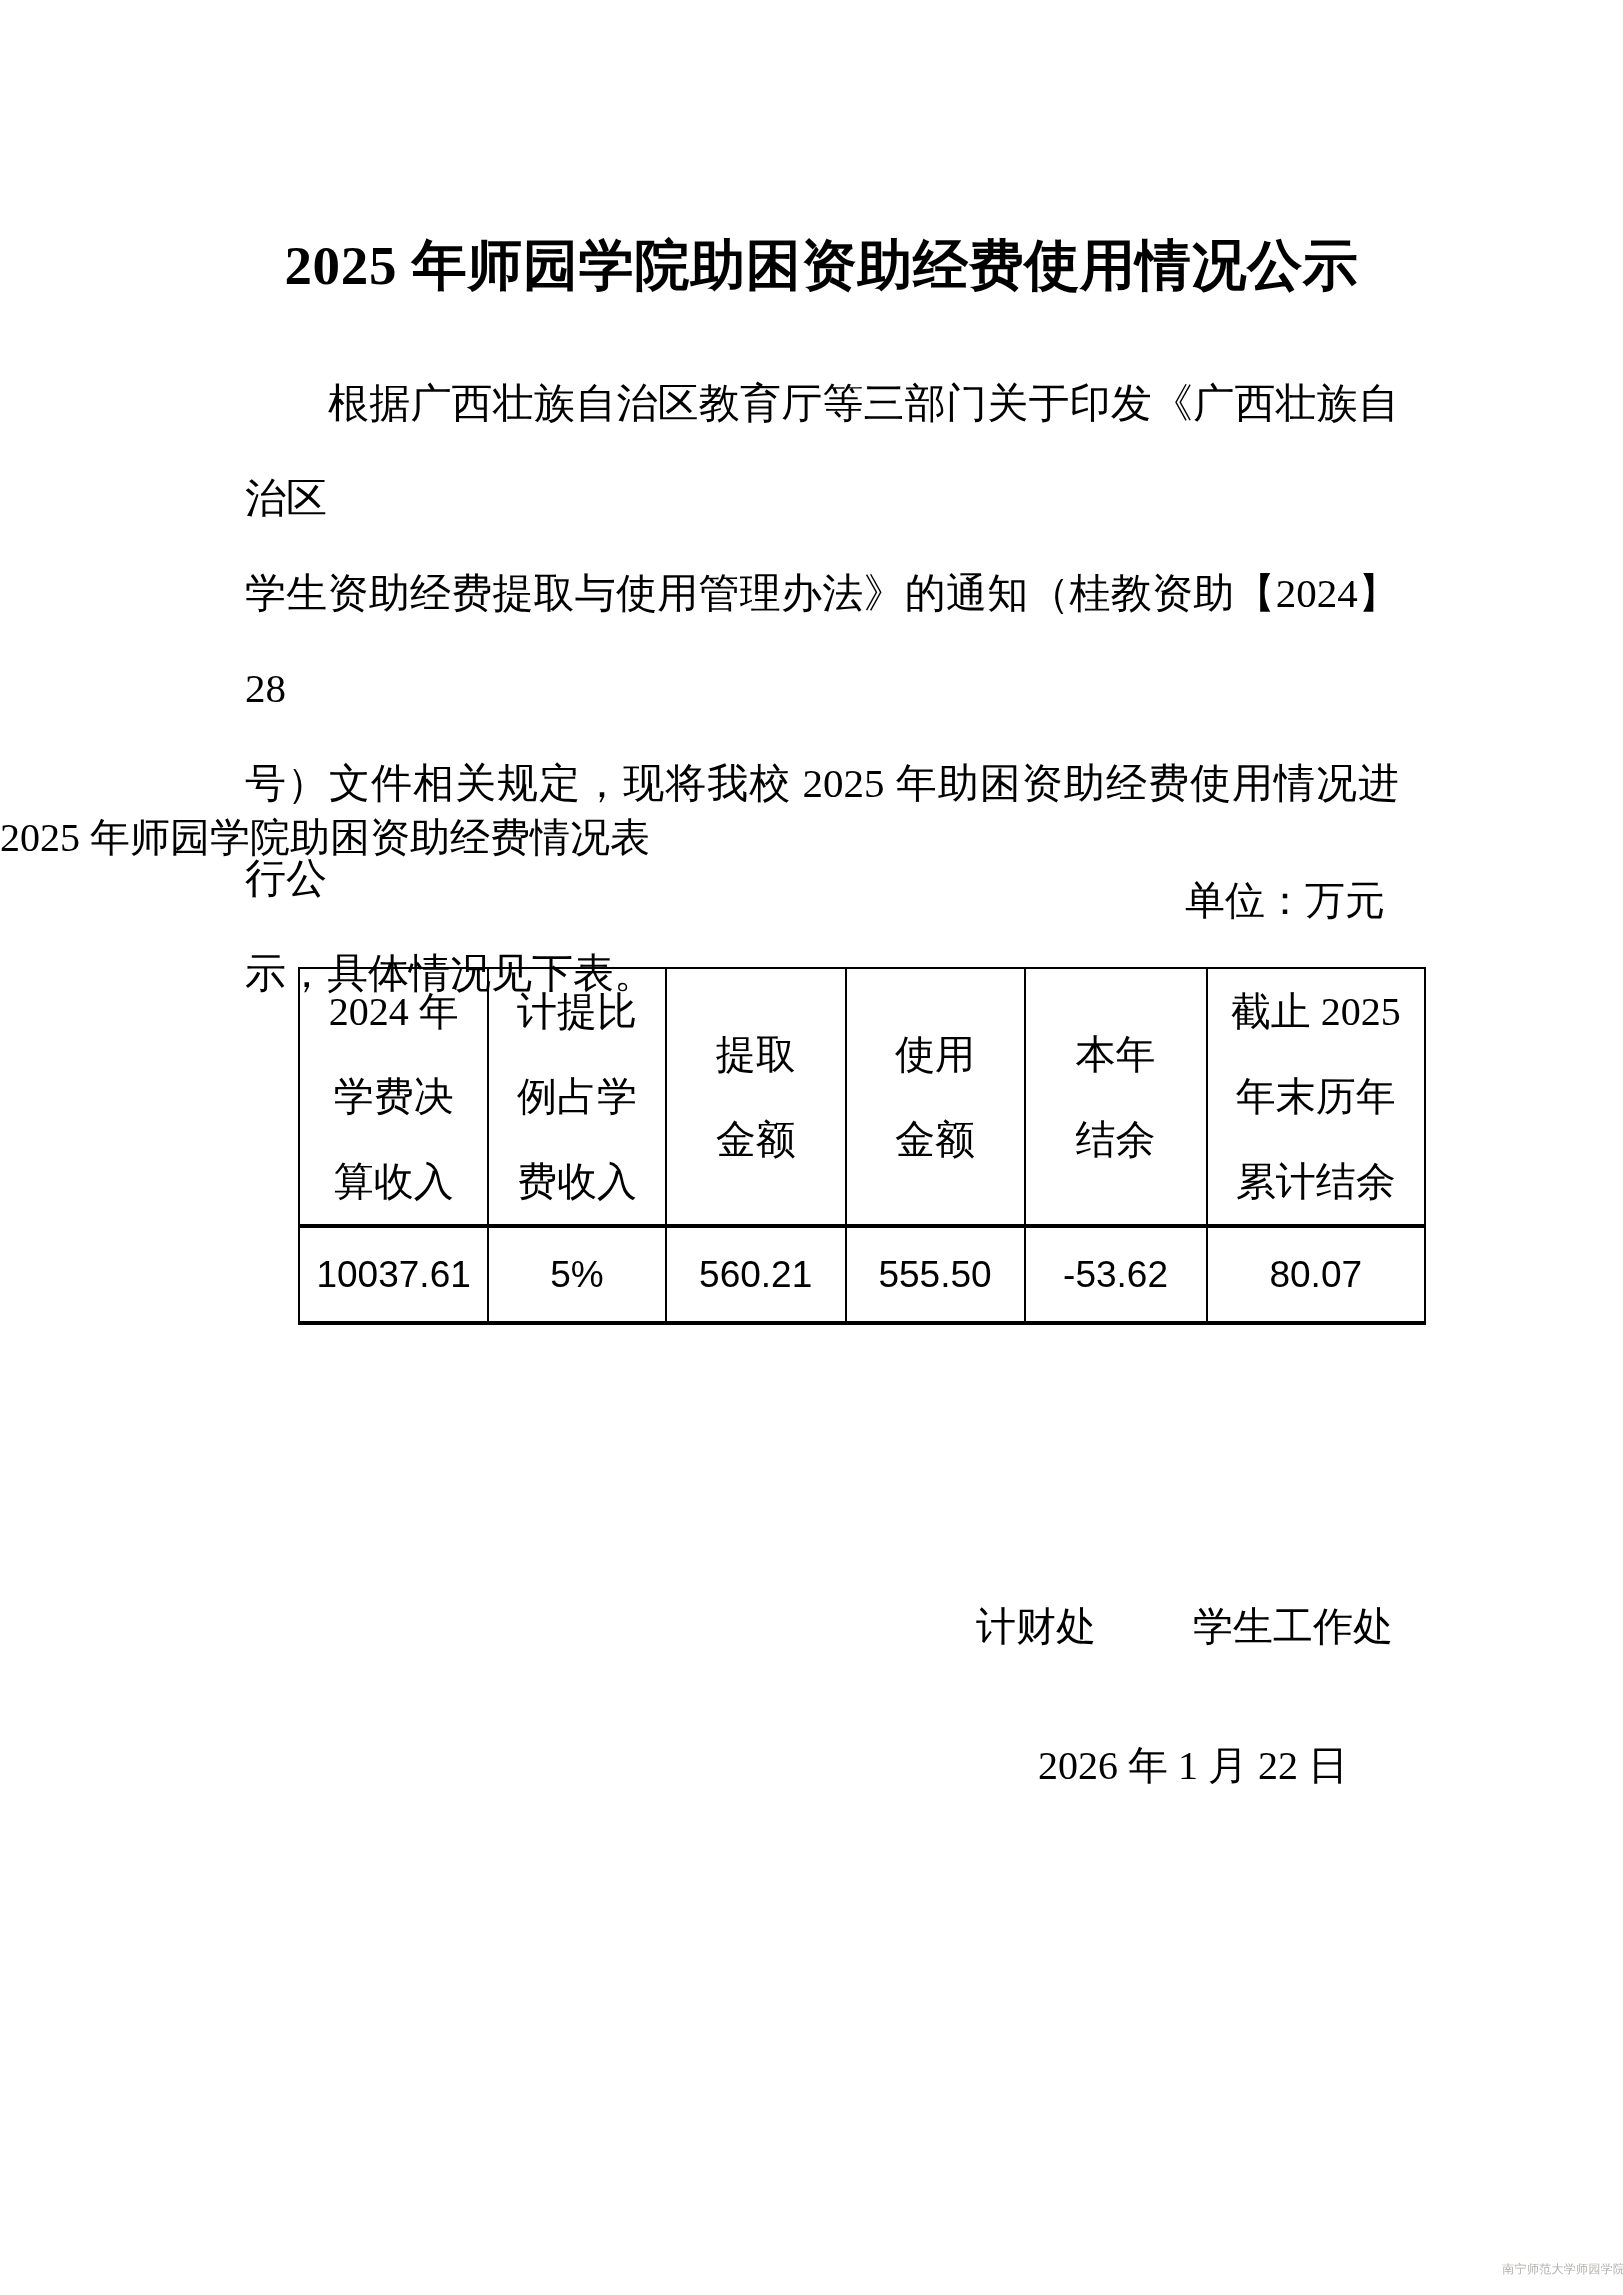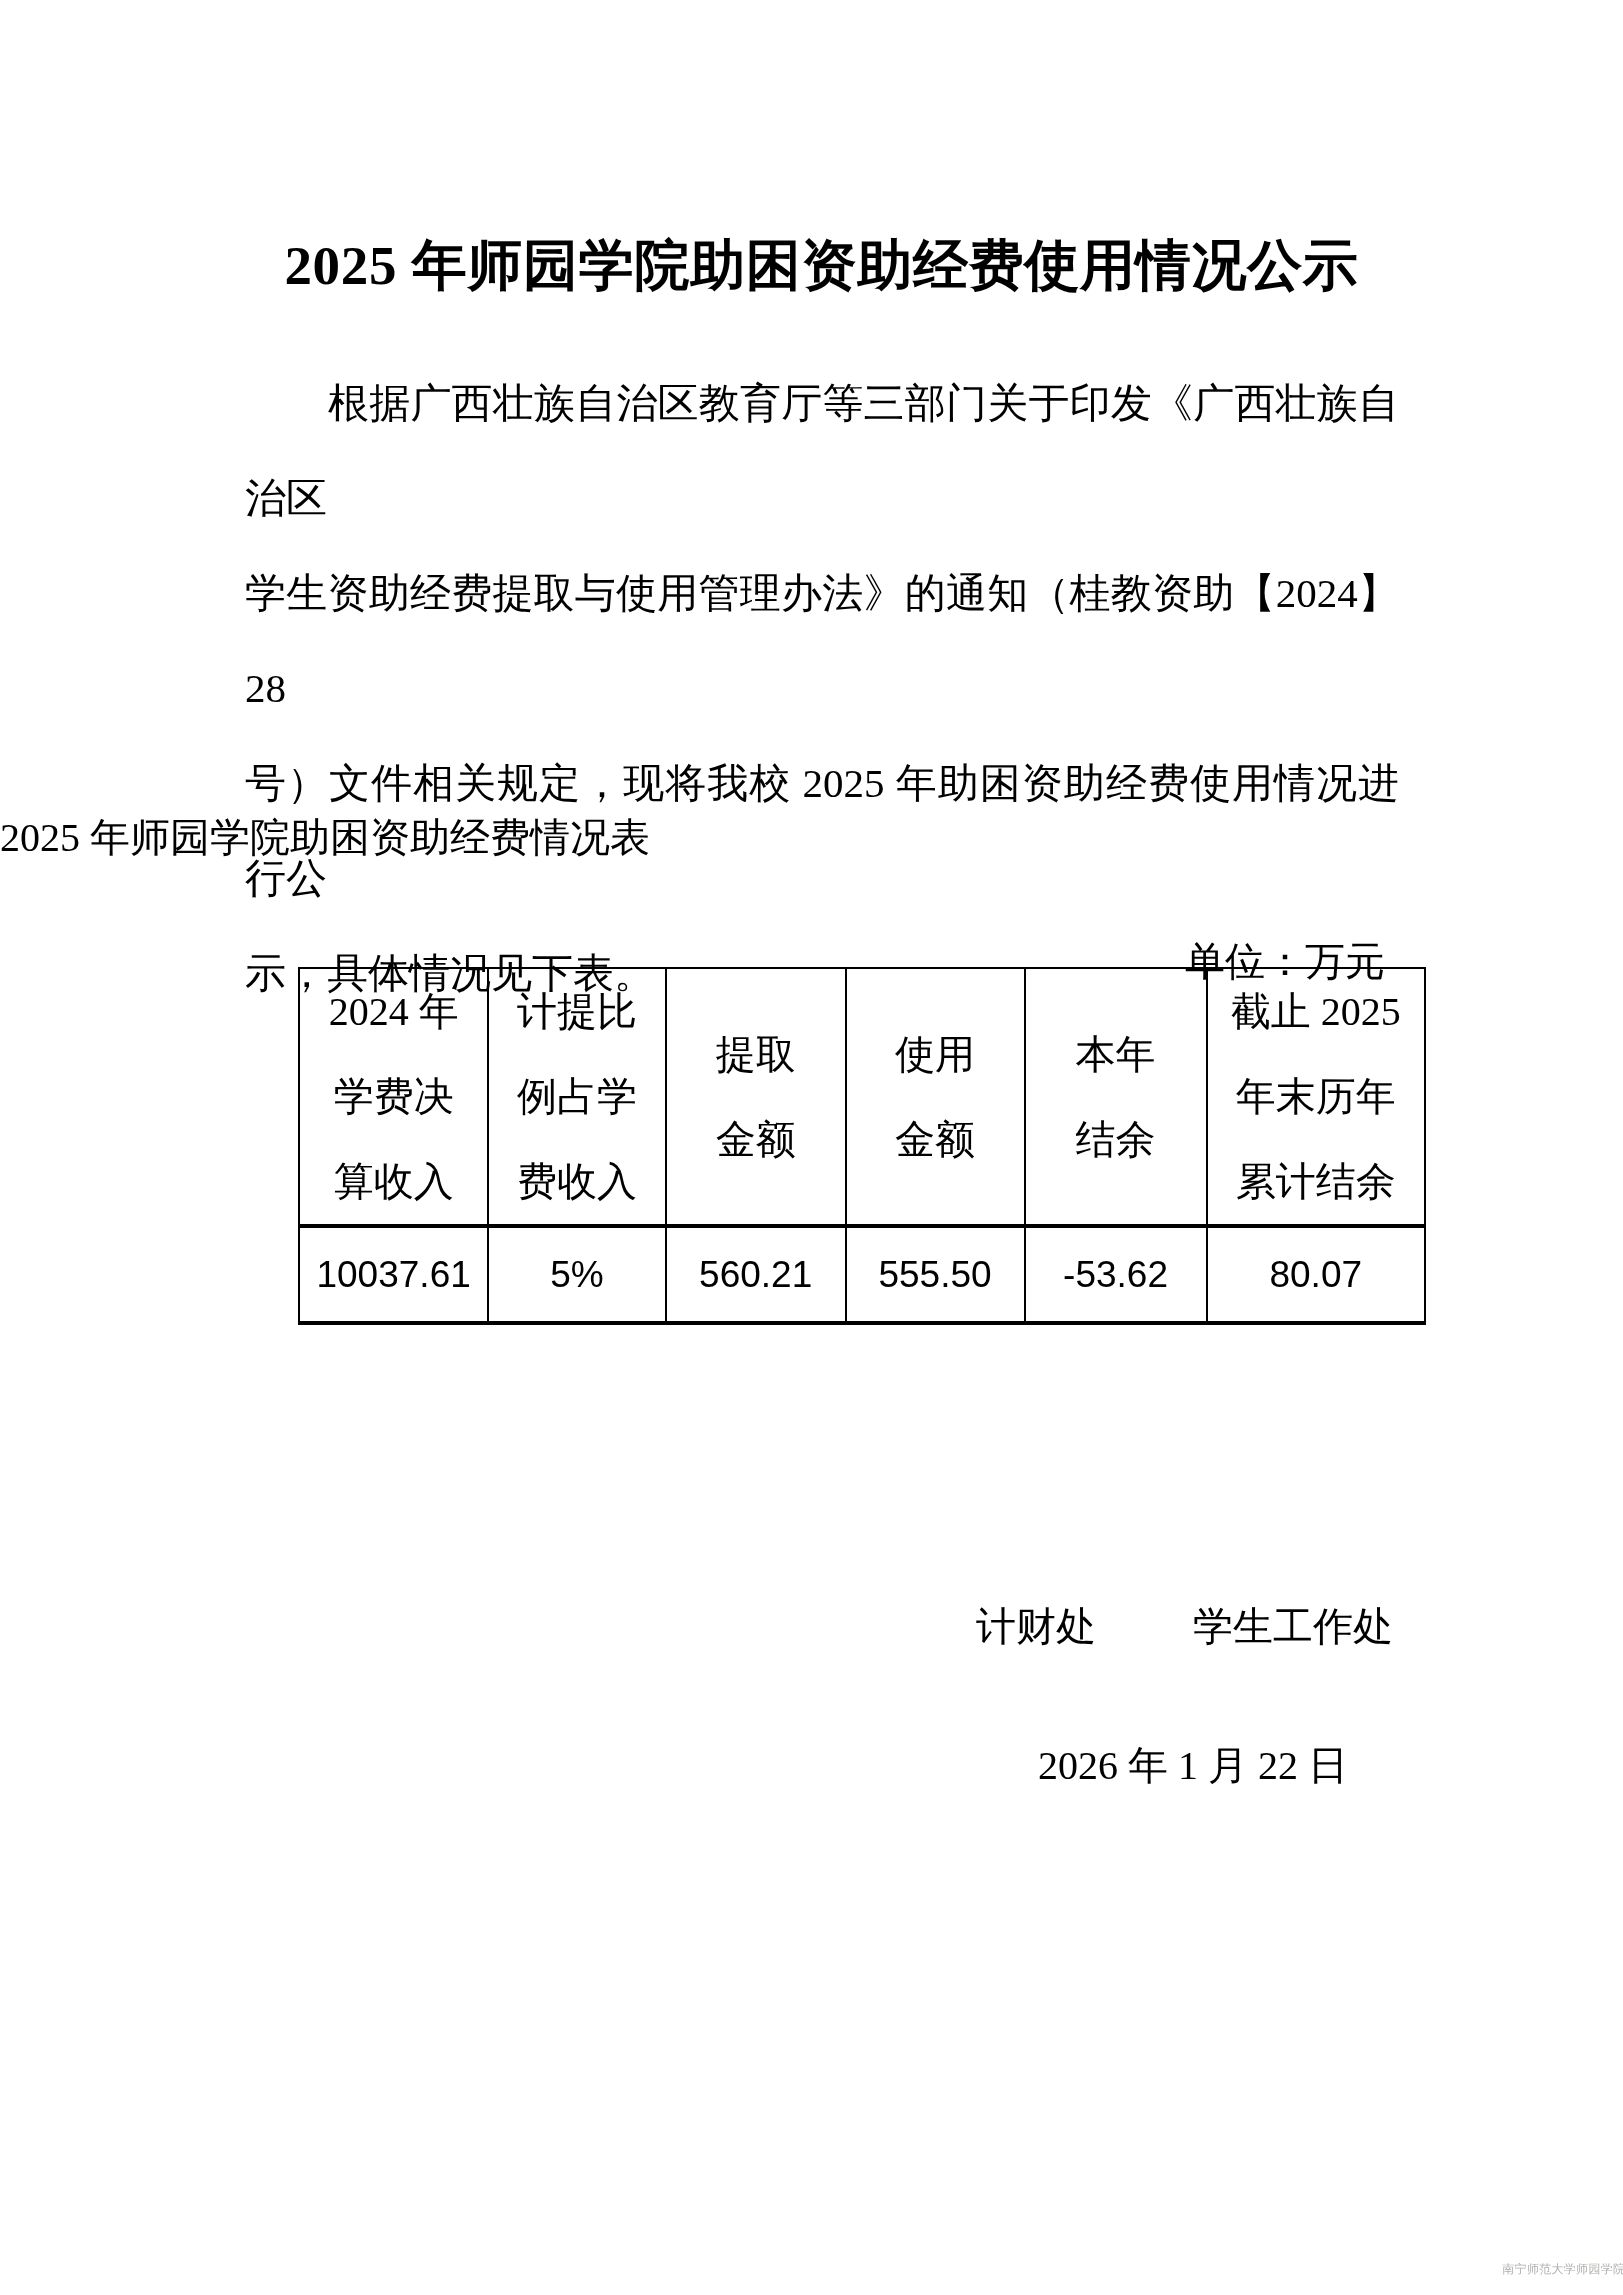--- a/index.html
+++ b/index.html
@@ -36,21 +36,21 @@
   }
   .table-caption {
     position: absolute;
     top: 810px;
     left: 0;
     width: 100%;
     font-size: 40px;
   }
   .unit-label {
     position: absolute;
-    top: 934px;
+    top: 873px;
     left: 245px;
     width: 1140px;
     text-align: right;
     font-size: 40px;
   }
   table.fund-table {
     position: absolute;
     top: 967px;
     left: 298px;
     width: 1128px;

